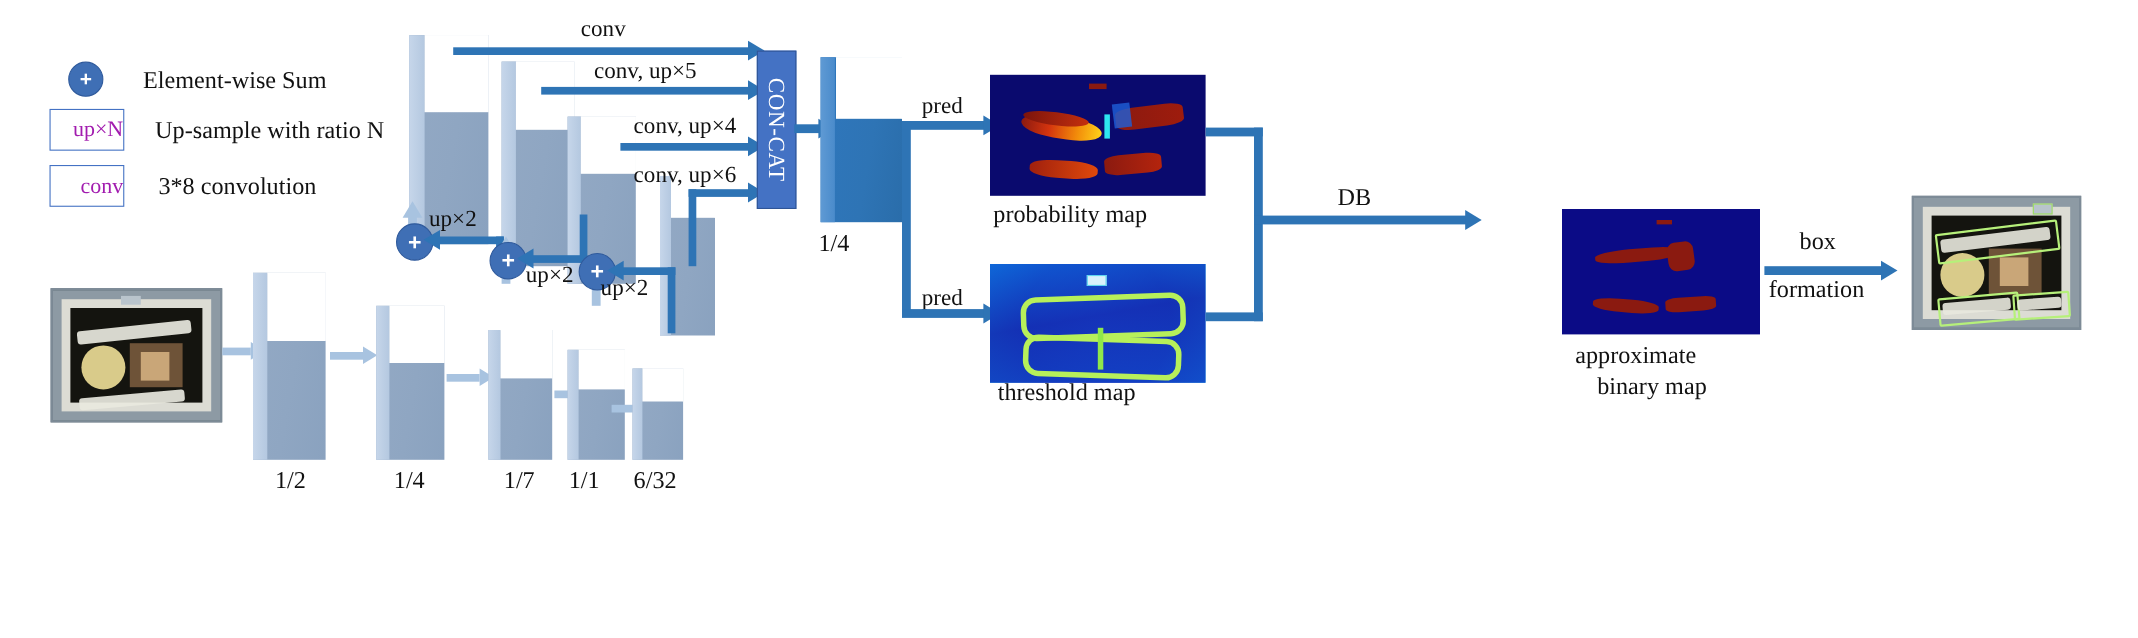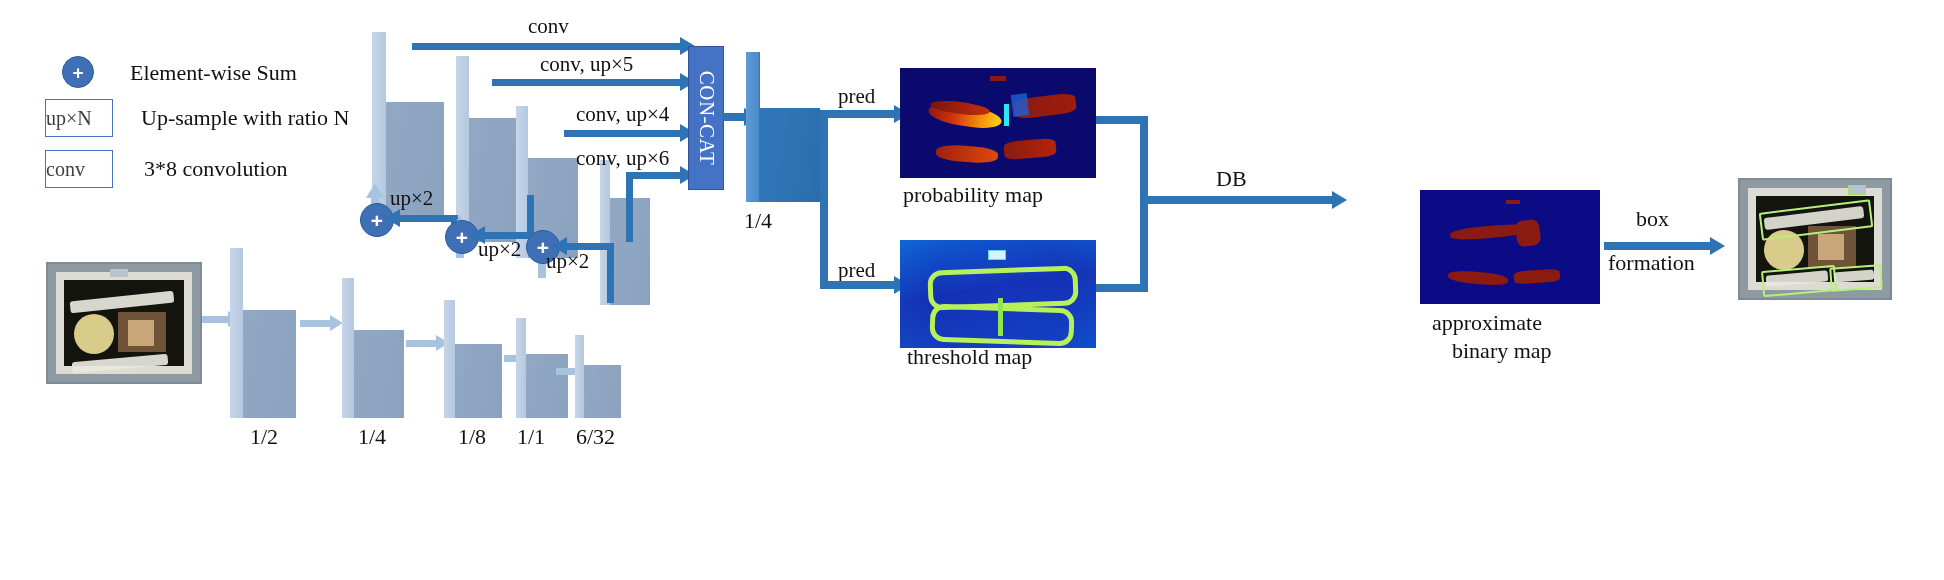--- a/index.html
+++ b/index.html
@@ -6,22 +6,22 @@
   body{width:1944px;height:580px;position:relative;overflow:hidden;
        font-family:"Liberation Serif","DejaVu Serif",serif;color:#000;}
   .abs{position:absolute;}
   .txt{position:absolute;white-space:nowrap;font-family:"Liberation Serif",serif;color:#111;}
 
   
   .plus-node{position:absolute;border-radius:50%;background:#3f6fb5;
        border:1px solid #2f5a9c;display:flex;align-items:center;justify-content:center;
        color:#fff;font-family:"Liberation Sans",sans-serif;font-weight:700;line-height:1;}
   .legend-box{position:absolute;border:1.5px solid #4472c4;background:#fff;
-       display:flex;align-items:center;justify-content:flex-start;
-       font-family:"Liberation Serif",serif;color:#404040;}
+       display:flex;align-items:center;justify-content:flex-end;
+       font-family:"Liberation Serif",serif;color:#a21caf;}
 
   
   .slab{position:absolute;}
   .slab .face{position:absolute;left:0;top:0;width:100%;height:100%;
        background:linear-gradient(100deg,#93a9c4 0%,#8fa6c2 55%,#8aa2bf 100%);}
   .slab .edge{position:absolute;left:0;top:0;height:100%;
        background:linear-gradient(90deg,#c6d6ea 0%,#b4c8e0 100%);}
   .slab .topcut{position:absolute;right:0;top:0;background:#fff;}
 
   
@@ -98,21 +98,21 @@
 <div class="txt" style="left:358px;top:424px;font-size:22px;">1/4</div>
 
 <div class="bar-l" style="left:406px;top:340px;width:30px;height:7px;"></div>
 <div class="ah ah-r-l" style="left:436px;top:335px;"></div>
 
 <div class="slab" style="left:444px;top:300px;width:58px;height:118px;">
   <div class="face"></div>
   <div class="edge" style="width:11px;"></div>
   <div class="topcut" style="width:0;height:0;border-left:47px solid transparent;border-top:44px solid #fff;"></div>
 </div>
-<div class="txt" style="left:458px;top:424px;font-size:22px;">1/8</div>
+<div class="txt" style="left:458px;top:424px;font-size:22px;">1/7</div>
 
 <div class="bar-l" style="left:504px;top:355px;width:26px;height:7px;"></div>
 <div class="ah ah-r-l" style="left:530px;top:350px;"></div>
 
 <div class="slab" style="left:516px;top:318px;width:52px;height:100px;">
   <div class="face"></div>
   <div class="edge" style="width:10px;"></div>
   <div class="topcut" style="width:0;height:0;border-left:42px solid transparent;border-top:36px solid #fff;"></div>
 </div>
 <div class="txt" style="left:517px;top:424px;font-size:22px;">1/1</div>

